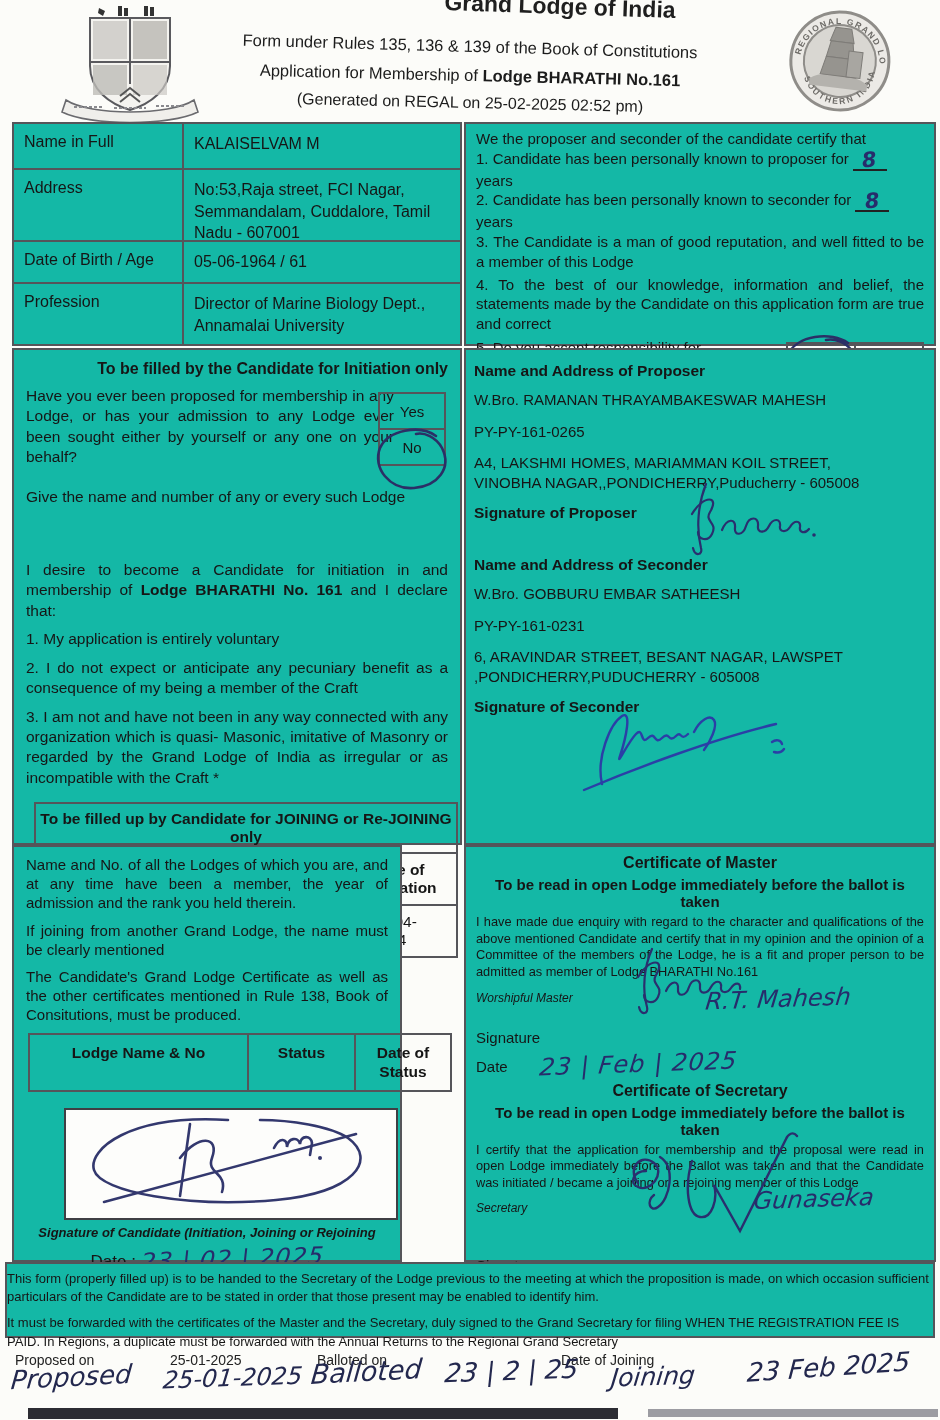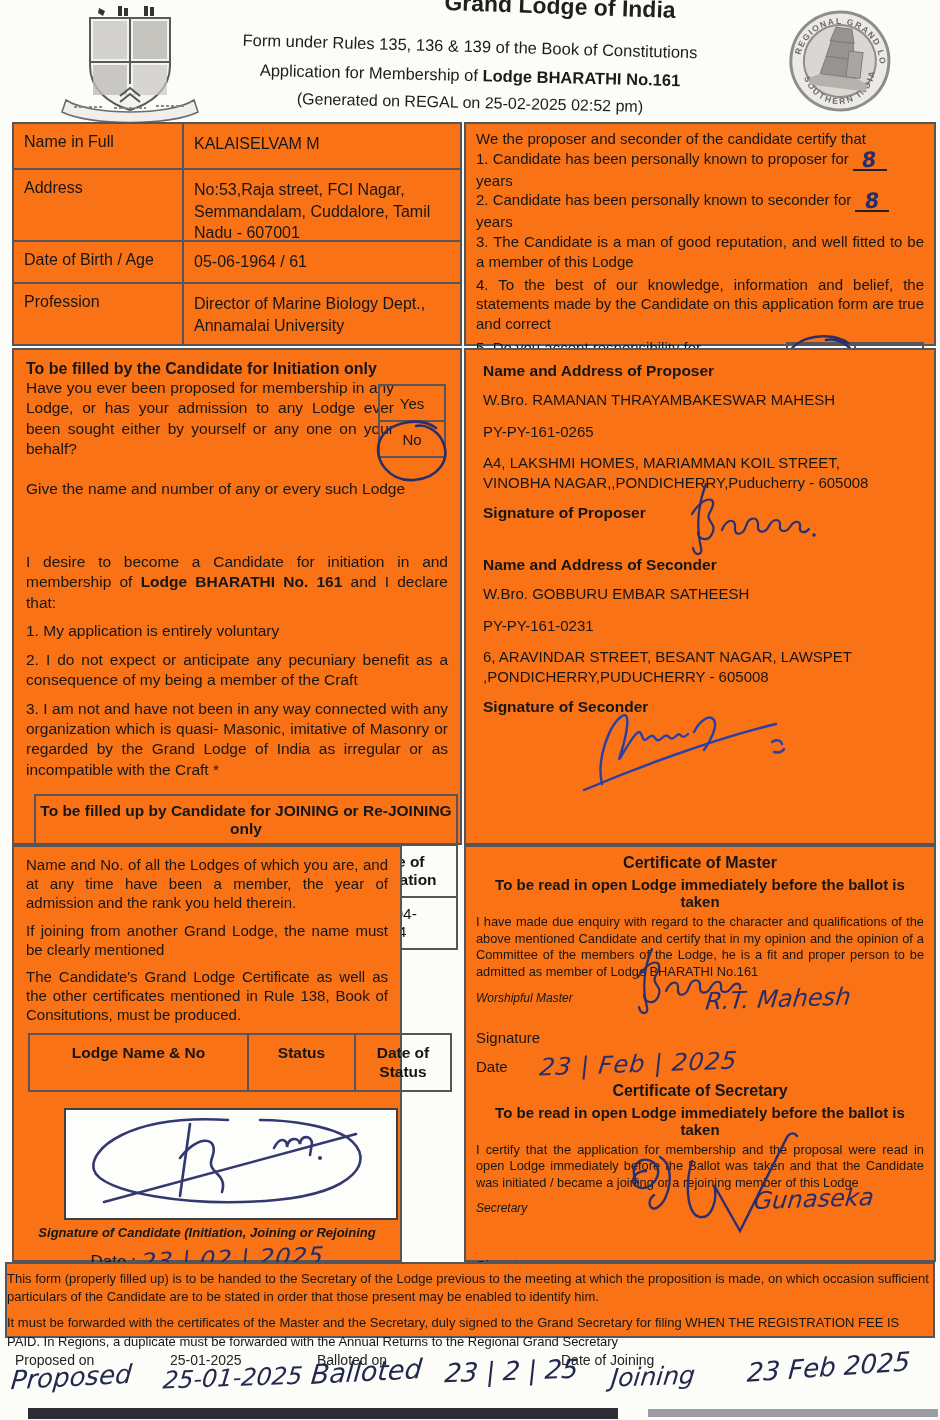--- a/index.html
+++ b/index.html
@@ -7,45 +7,45 @@
         font-family:"Liberation Sans",sans-serif;color:#161616;}
   
   .hdr-title{position:absolute;left:350px;top:-7px;width:420px;text-align:center;
              font-size:23px;font-weight:bold;transform:rotate(2deg);color:#1f1f1f;}
   .hdr-line{position:absolute;left:120px;width:700px;text-align:center;font-size:16.5px;color:#1c1c1c;}
   .hl1{top:37px;transform:rotate(1.6deg);}
   .hl2{top:66px;transform:rotate(1.4deg);}
   .hl3{top:94px;transform:rotate(1.3deg);font-size:16px;}
   .emblem{position:absolute;}
   
-  .box{position:absolute;border:2px solid #55555a;box-sizing:border-box;background:#f97316;}
+  .box{position:absolute;border:2px solid #55555a;box-sizing:border-box;background:#14b8a6;}
   .boxA{left:12px;top:122px;width:450px;height:224px;padding:0;}
   .boxD{left:464px;top:122px;width:472px;height:224px;padding:5px 10px;font-size:15px;line-height:1.32;}
   .boxB{left:12px;top:348px;width:450px;height:497px;padding:8px 12px;}
-  .boxE{left:464px;top:348px;width:472px;height:497px;padding:10px 17px;font-size:15px;}
+  .boxE{left:464px;top:348px;width:472px;height:497px;padding:10px 8px;font-size:15px;}
   .boxC{left:12px;top:845px;width:390px;height:417px;padding:8px 12px;font-size:15px;line-height:1.28;}
   .boxF{left:464px;top:845px;width:472px;height:417px;padding:5px 10px;}
   .boxFooter{left:5px;top:1262px;width:930px;height:76px;padding:6px 0;font-size:13px;line-height:1.4;}
   
   .trow{display:flex;border-bottom:2px solid #55555a;}
   .trow:last-child{border-bottom:none;}
   .tlabel{flex:0 0 150px;padding:9px 8px 4px 10px;font-size:16px;}
   .tvalue{flex:1;border-left:2px solid #55555a;padding:9px 10px 4px 10px;font-size:16px;line-height:1.35;}
   
   .jp{text-align:justify;margin:0 0 3px 0;}
   .blank{display:inline-block;width:34px;border-bottom:2.5px solid #222;text-align:center;margin:0 4px;}
   .hw8{display:inline-block;font-family:"DejaVu Sans",sans-serif;font-style:italic;font-weight:600;
        font-size:21px;color:#272c6b;transform:translateY(3px) rotate(-5deg);line-height:.8;}
   .item5row{display:flex;align-items:flex-start;margin-top:4px;}
   .item5txt{flex:1;padding-right:6px;}
   .ynh{position:relative;flex:0 0 134px;display:flex;border:2px solid #55555a;height:40px;margin-top:4px;}
   .yncell{flex:1;display:flex;align-items:center;justify-content:center;font-size:15px;}
   .yncell+.yncell{border-left:2px solid #55555a;}
   
-  .secHead{text-align:left;font-weight:bold;font-size:16px;margin:2px 0 0 0;}
+  .secHead{text-align:right;font-weight:bold;font-size:16px;margin:2px 0 8px 0;}
   .qwrap{position:relative;}
   .qtext{width:368px;text-align:justify;font-size:15.5px;line-height:1.32;margin:0;}
   .ynv{position:absolute;right:2px;top:6px;width:64px;border:2px solid #55555a;}
   .ynvcell{height:34px;display:flex;align-items:center;justify-content:center;font-size:15px;}
   .ynvcell+.ynvcell{border-top:2px solid #55555a;}
   .circ{position:absolute;pointer-events:none;}
   .give{font-size:15.5px;margin-top:20px;}
   .desire{margin-top:54px;font-size:15.5px;line-height:1.32;text-align:justify;}
   .decl{font-size:15.5px;line-height:1.32;text-align:justify;margin-top:8px;}
   

